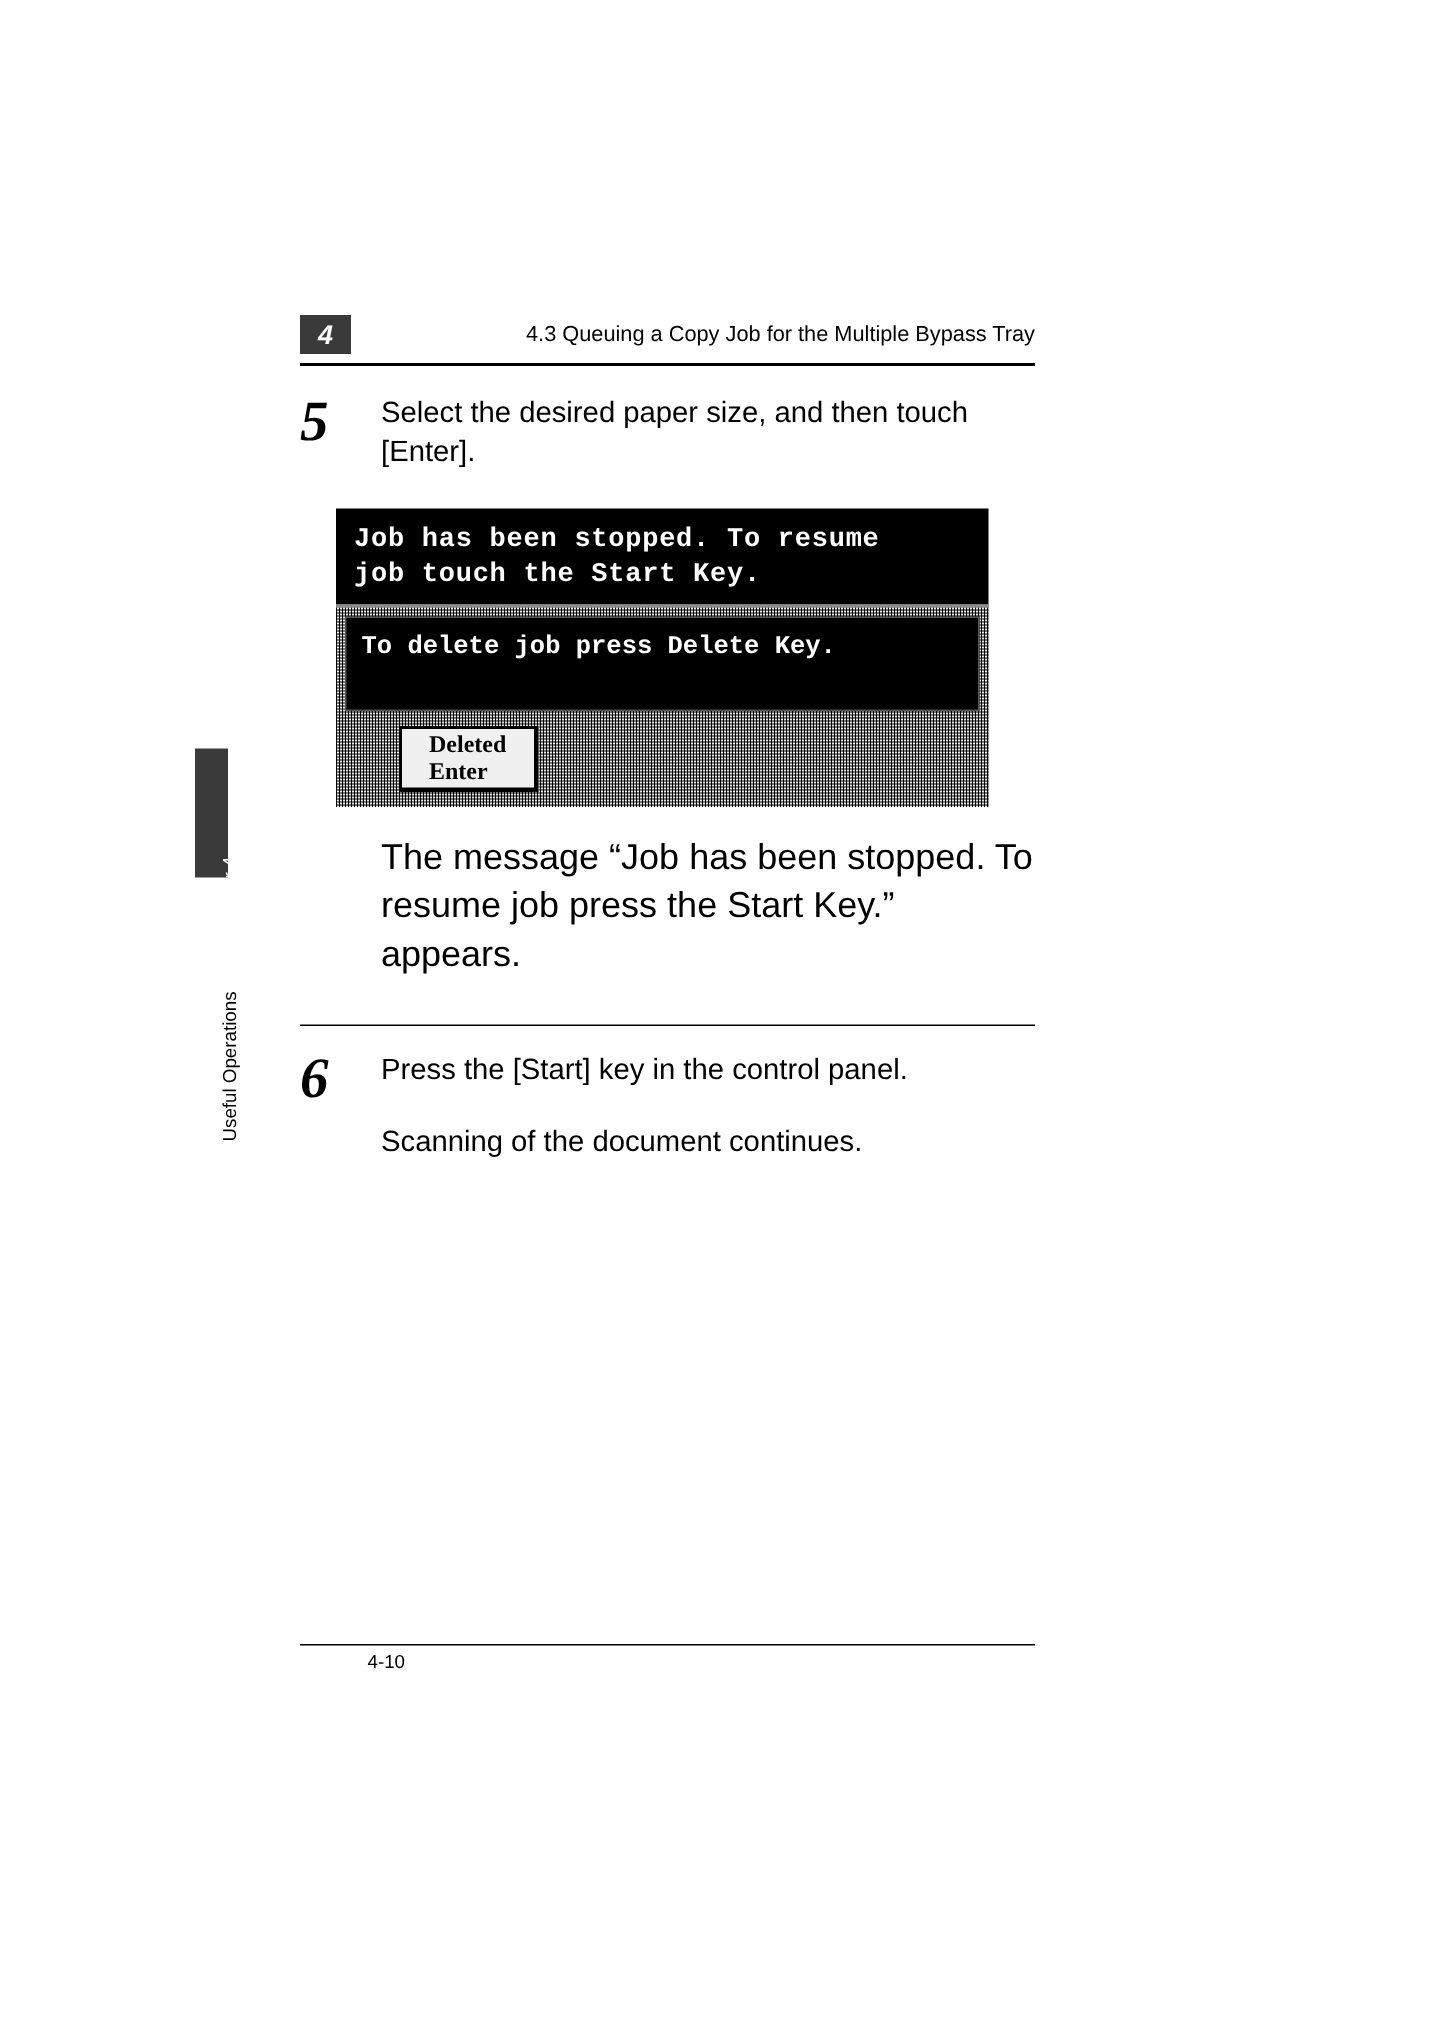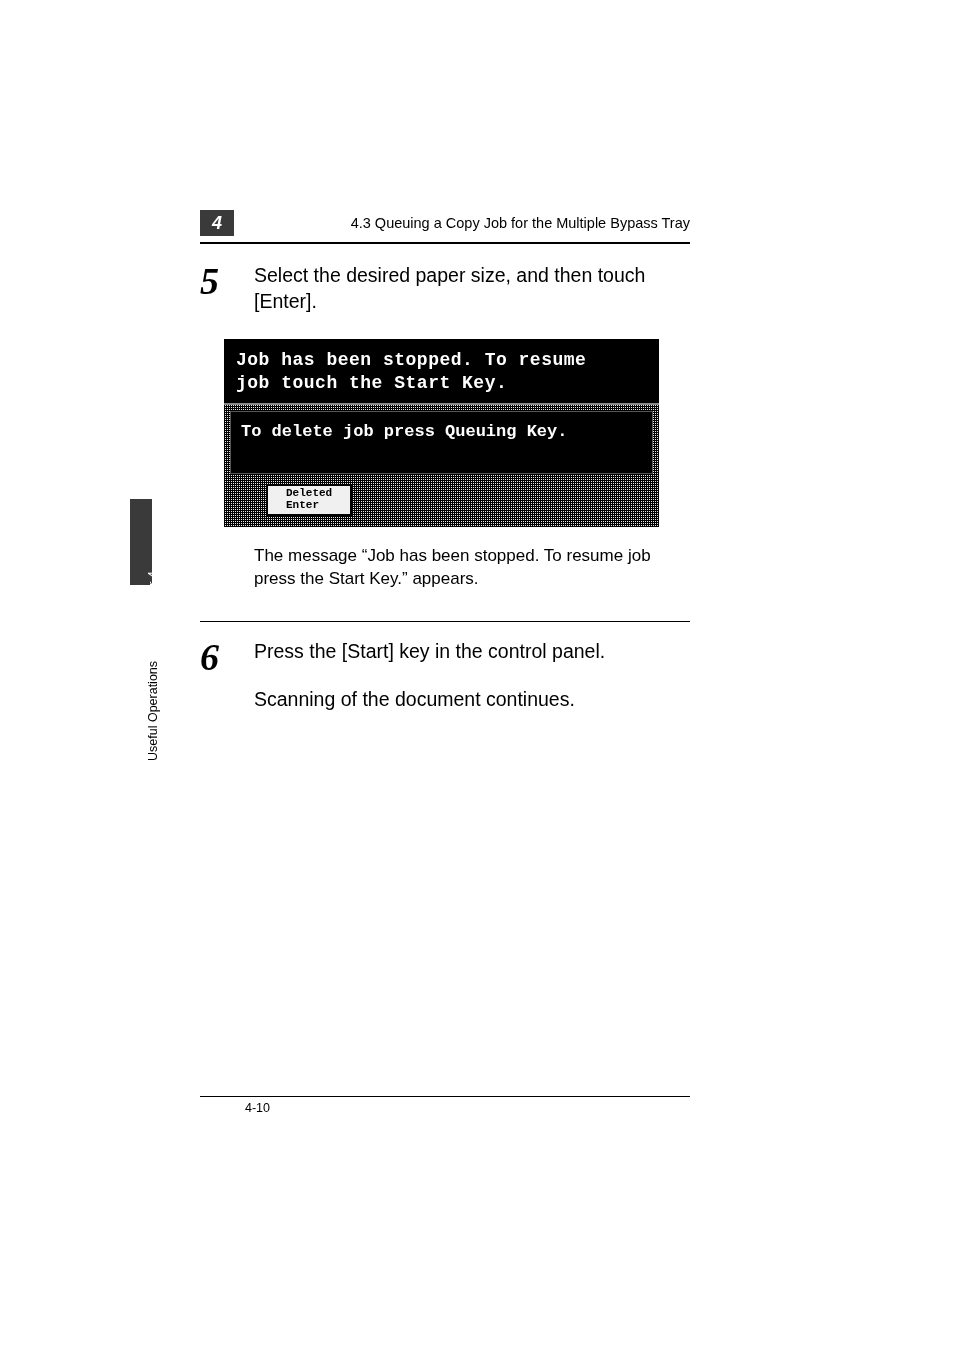--- a/index.html
+++ b/index.html
@@ -106,29 +106,29 @@
       padding: 10px 6px 4px 36px;
     }
     .screen-button {
       display: inline-block;
       background: #f0f0f0;
       border-top: 2px solid #000;
       border-left: 2px solid #000;
       border-right: 3px solid #000;
       border-bottom: 3px solid #000;
       padding: 2px 18px 2px 18px;
-      font-family: Liberation Mono, monospace;
-      font-size: 11px;
+      font-family: Liberation Serif, serif;
+      font-size: 16px;
       font-weight: bold;
       line-height: 1.08;
       text-align: left;
     }
     .result-text {
       margin-left: 54px;
-      font-size: 17px;
+      font-size: 24px;
       line-height: 1.35;
       margin-bottom: 30px;
     }
     .step-divider {
       border: none;
       border-top: 1px solid #000;
       margin: 16px 0 14px 0;
     }
     .sub-text {
       font-size: 19.5px;
@@ -208,21 +208,21 @@
     <div class="step-number">5</div>
     <div class="step-text">Select the desired paper size, and then touch [Enter].</div>
   </div>
 
   <div class="screen-image">
     <div class="screen-header">
       <div>Job has been stopped. To resume</div>
       <div>job touch the Start Key.</div>
     </div>
     <div class="screen-body">
-      <div class="screen-message">To delete job press Queuing Key.</div>
+      <div class="screen-message">To delete job press Delete Key.</div>
       <div class="screen-button-row">
         <div class="screen-button">
           <span>Deleted</span><br>
           <span>Enter</span>
         </div>
       </div>
     </div>
   </div>
 
   <div class="result-text">The message “Job has been stopped. To resume job press the Start Key.” appears.</div>

